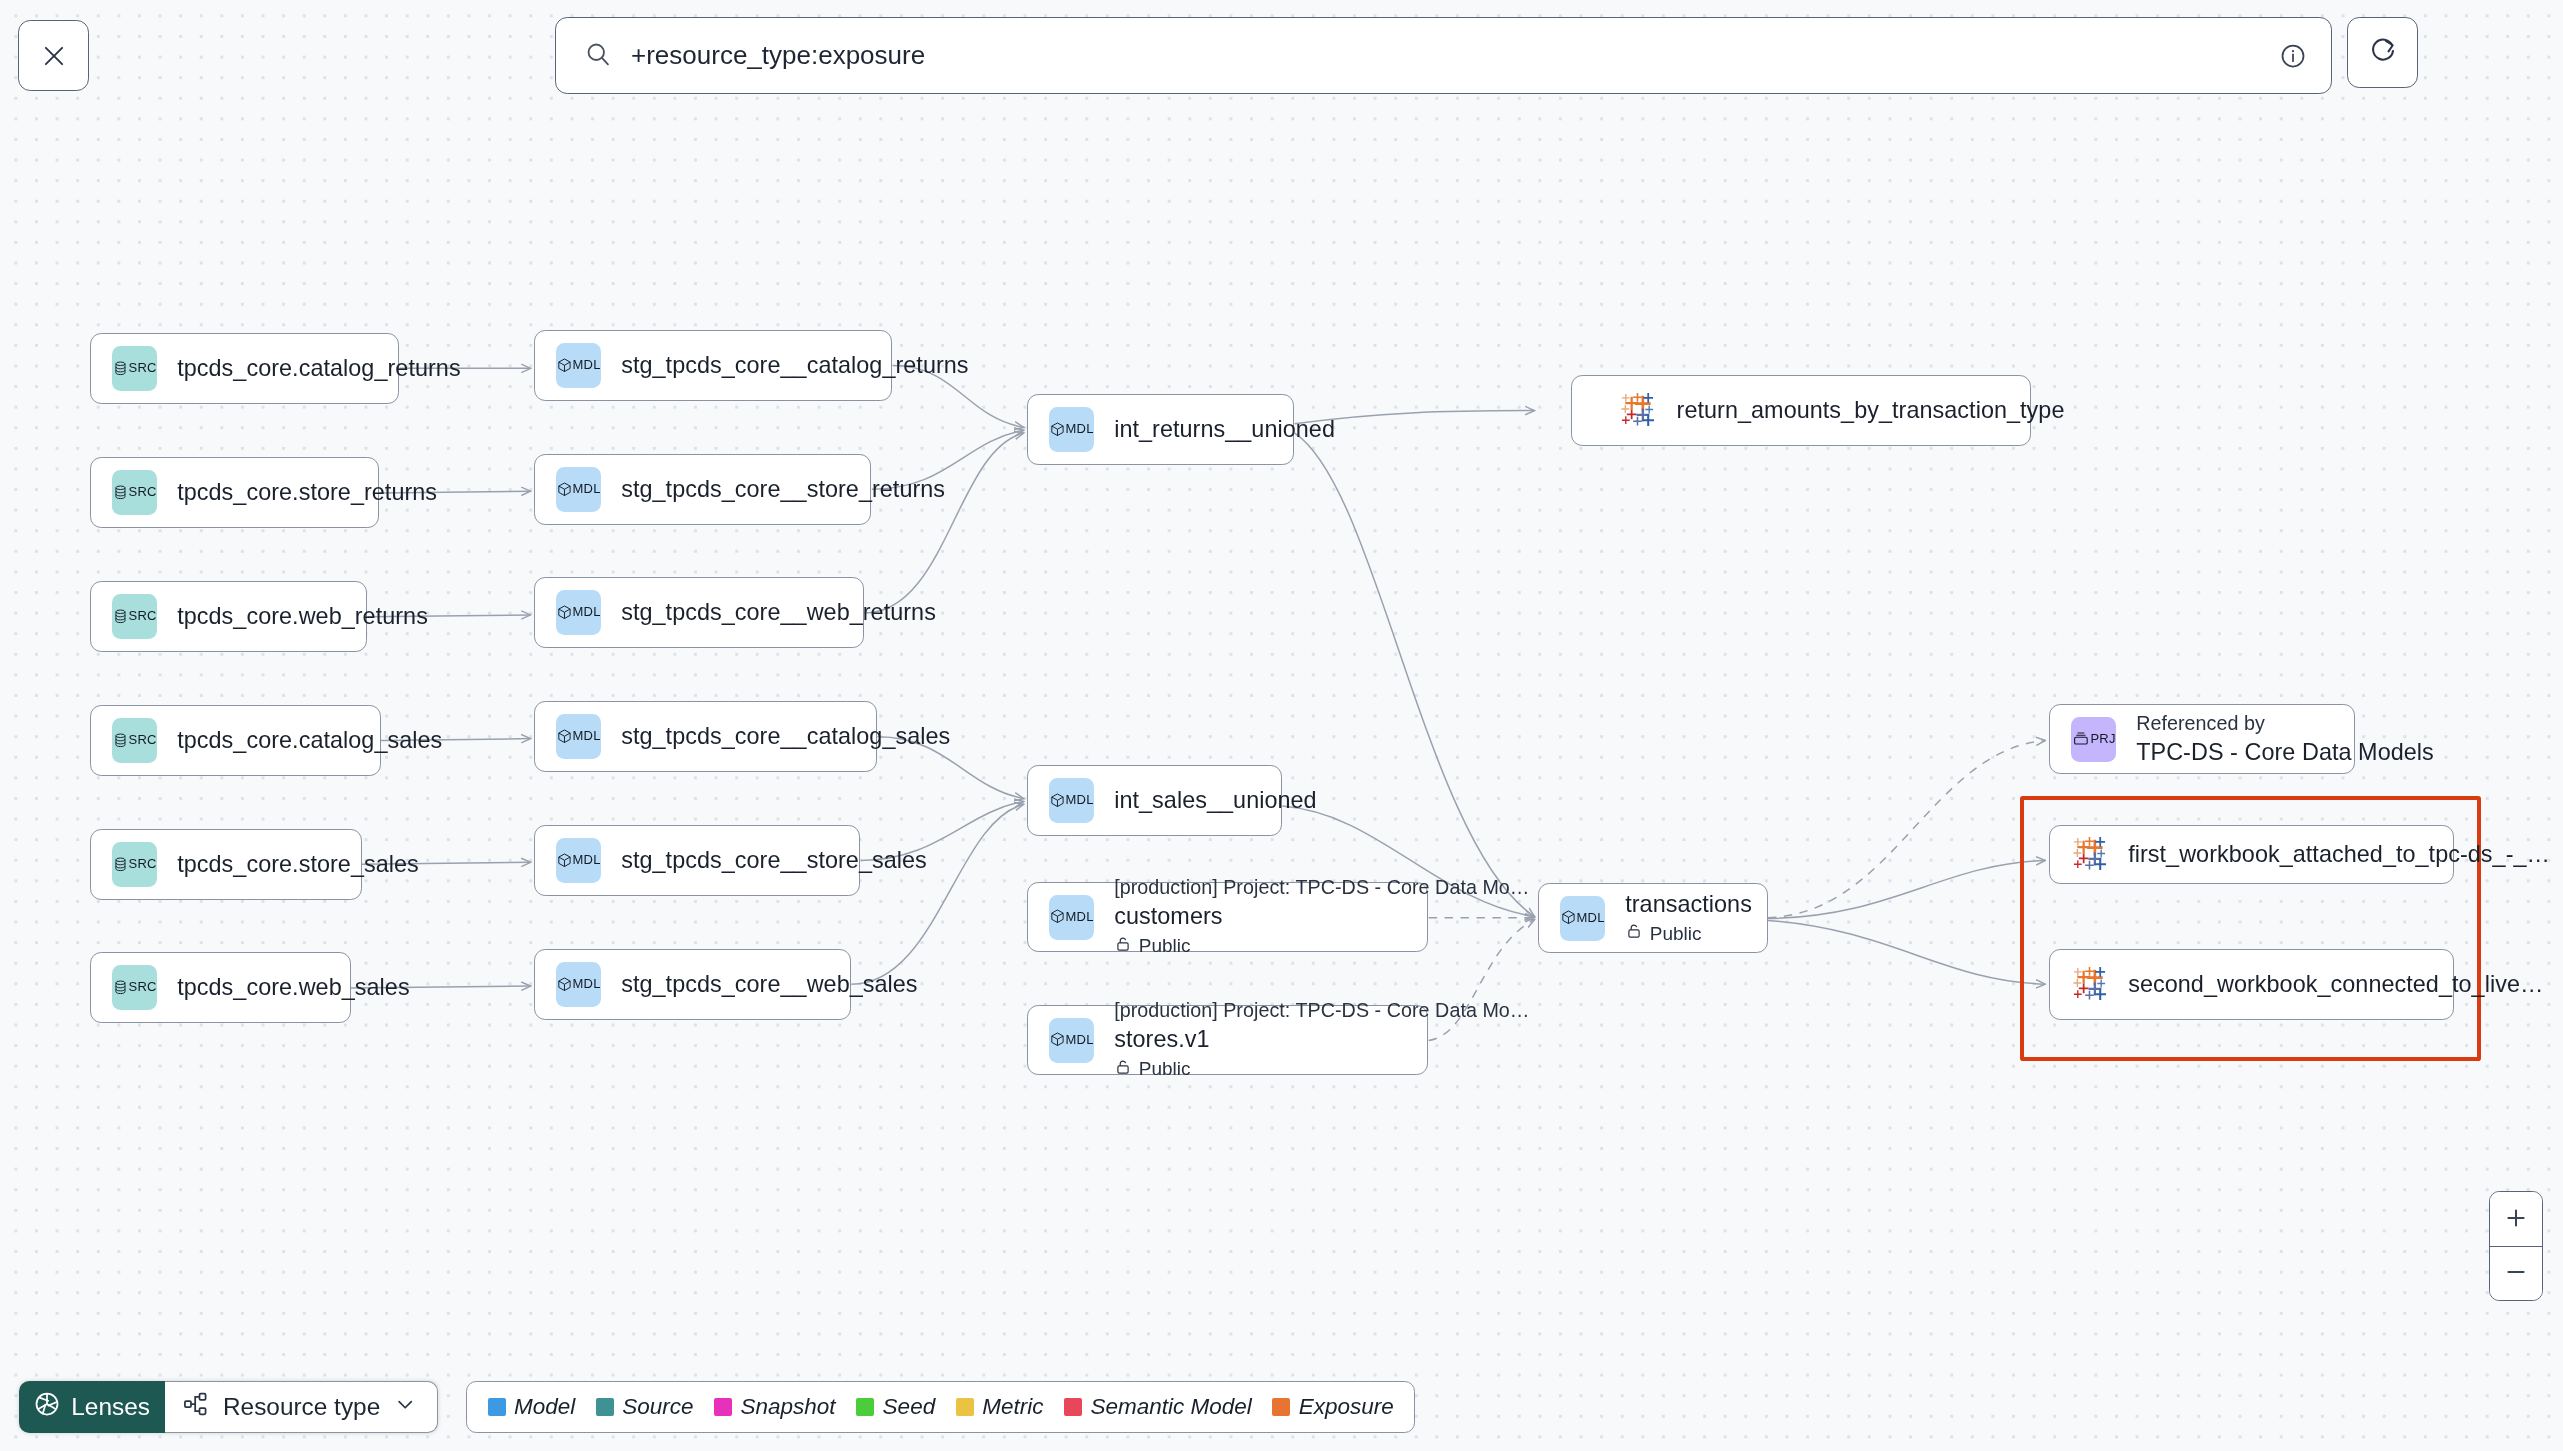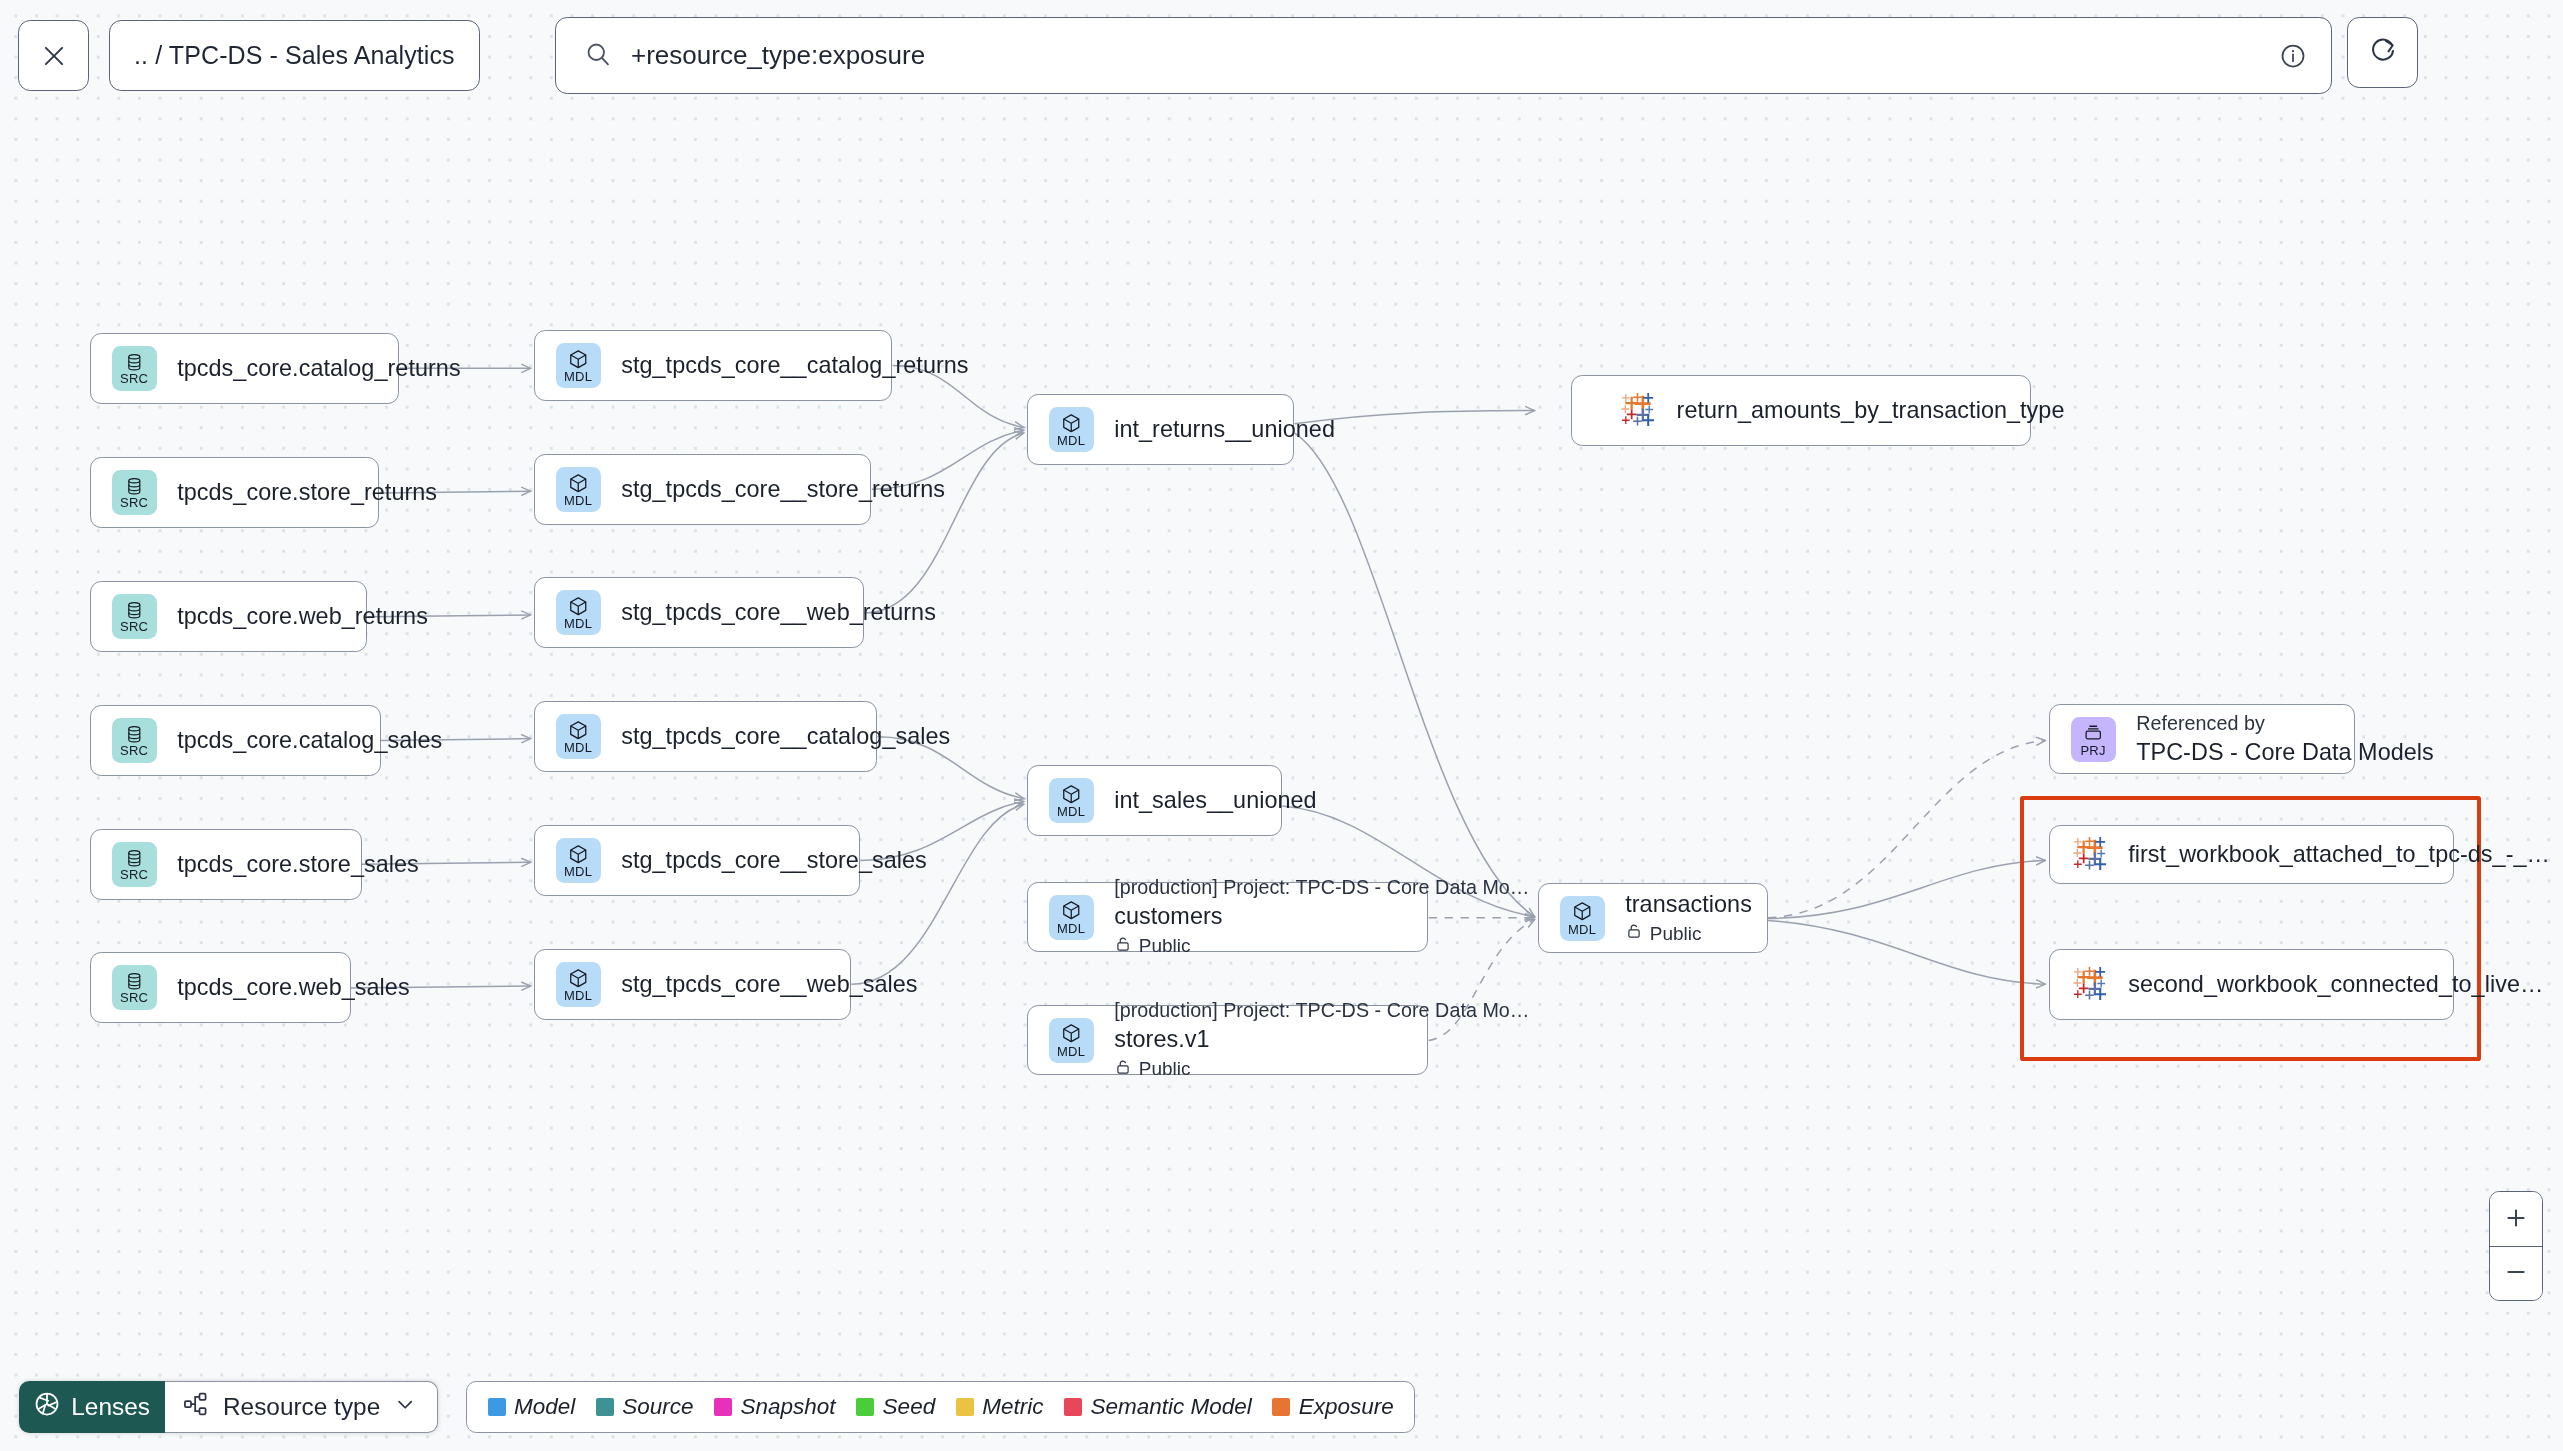--- a/index.html
+++ b/index.html
@@ -71,21 +71,21 @@
     border: 1.4px solid #8b93a3;
     border-radius: 11.2px;
     display: flex; align-items: center;
     padding: 0 20.6px;
     cursor: pointer;
     z-index: 10;
   }
   .node .badge {
     flex: 0 0 auto;
     width: 45px; height: 45px; border-radius: 8.4px;
-    display: flex; flex-direction: column;
+    display: flex; flex-direction: row;
     align-items: center; justify-content: center;
     margin-right: 20.6px;
   }
   .badge-src { background: #a8dfdc; }
   .badge-mdl { background: #b8dcf8; }
   .badge-prj { background: #c4b5fd; }
   .badge svg { display: block; margin-bottom: 0.9px; }
   .badge .badge-text {
     font-size: 13px; font-weight: 400; color: #141a24;
     line-height: 12.2px; letter-spacing: 0.2px;
@@ -519,23 +519,20 @@
       </div>
     </div>
 
   <div class="topbar">
     <div class="btn-square">
       <span>
         <svg width="28" height="28" viewBox="0 0 24 24" fill="none" stroke="#2b3446" stroke-width="1.6" stroke-linecap="round">
           <path d="M5 5 L19 19 M19 5 L5 19"></path>
         </svg>
       </span>
-    </div>
-    <div class="breadcrumb">
-      <span>.. / TPC-DS - Sales Analytics</span>
     </div>
   </div>
 
   <div class="searchwrap">
     <span class="search-icon">
       <svg width="28" height="28" viewBox="0 0 24 24" fill="none" stroke="#4a5262" stroke-width="1.6" stroke-linecap="round">
         <circle cx="10.5" cy="10.5" r="6.6"></circle>
           <path d="M15.4 15.4 L20.5 20.8"></path>
       </svg>
     </span>

